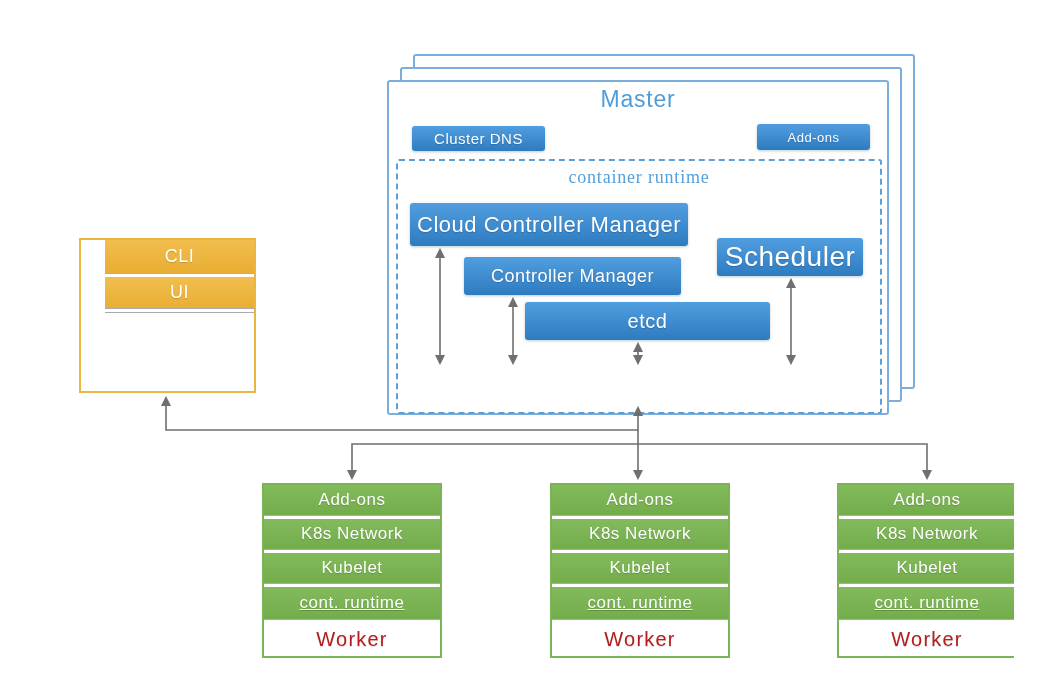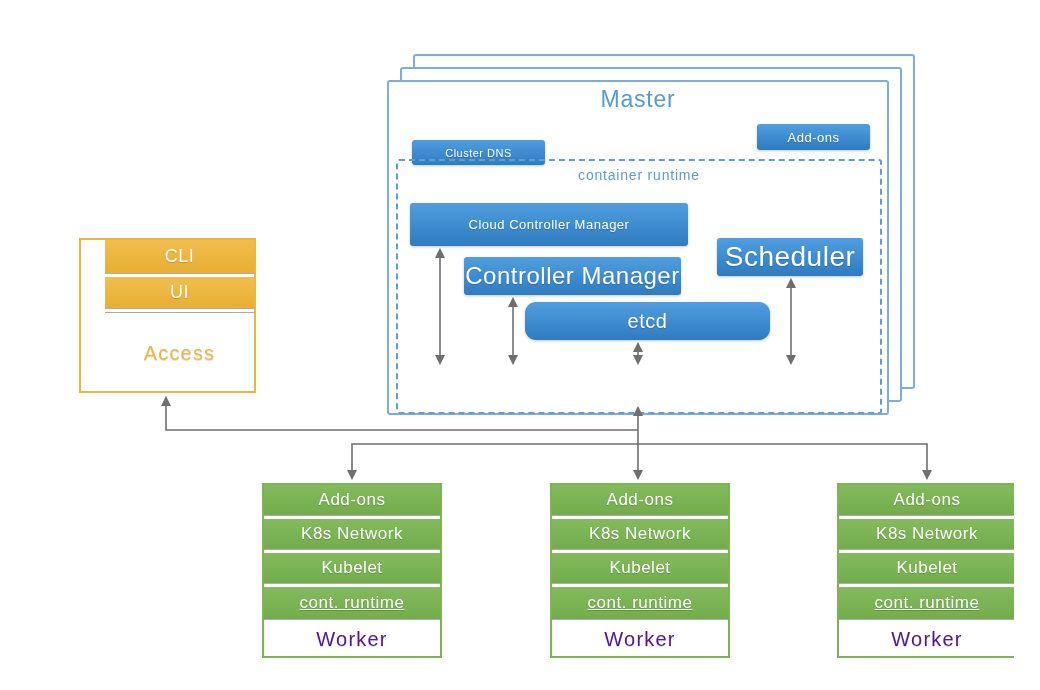--- a/index.html
+++ b/index.html
@@ -19,35 +19,35 @@
     position:absolute; left:387px; top:86px; width:502px; text-align:center;
     font-size:23px; color:#4F9CD8; letter-spacing:0.8px;
   }
   
   .runtime-box {
     position:absolute; left:396px; top:159px; width:486px; height:255px;
     box-sizing:border-box; border:2px dashed #5C9FD8; border-radius:3px;
   }
   .runtime-title {
     position:absolute; left:396px; top:167px; width:486px; text-align:center;
-    font-size:14px; color:#55A0DB; letter-spacing:0.8px;
+    font-size:18px; color:#55A0DB; letter-spacing:0.8px;font-family:Liberation Serif, serif;
   }
   
   .node {
     position:absolute; box-sizing:border-box; display:flex; align-items:center;
     justify-content:center; color:#ffffff; border-radius:3px;
     background:linear-gradient(180deg,#509EDF 0%, #2E7BC0 100%);
     box-shadow:0 1px 3px rgba(40,80,120,0.30);
     text-shadow:0 1px 1px rgba(0,0,0,0.18); letter-spacing:0.5px;
   }
-  .n-dns   { left:412px; top:140px; width:133px; height:25px; font-size:11px; }
+  .n-dns   { left:412px; top:126px; width:133px; height:25px; font-size:15px; }
   .n-addon { left:757px; top:124px; width:113px; height:26px; font-size:13px; }
-  .n-ccm   { left:410px; top:203px; width:278px; height:43px; font-size:13px; }
-  .n-cm    { left:464px; top:257px; width:217px; height:38px; font-size:24px; }
-  .n-etcd  { left:525px; top:302px; width:245px; height:38px; font-size:20px;border-radius:11px; }
+  .n-ccm   { left:410px; top:203px; width:278px; height:43px; font-size:22px; }
+  .n-cm    { left:464px; top:257px; width:217px; height:38px; font-size:18px; }
+  .n-etcd  { left:525px; top:302px; width:245px; height:38px; font-size:20px; }
   .n-sched { left:717px; top:238px; width:146px; height:38px; font-size:28px; }
   .n-api   { left:410px; top:368px; width:461px; height:35px; font-size:21px; }
   
   .stackbox {
     position:absolute; box-sizing:border-box; display:flex; flex-direction:column;
     background:#ffffff;
   }
   .stackbox .row {
     display:flex; align-items:center; justify-content:center; color:#ffffff;
     text-shadow:0 1px 1px rgba(0,0,0,0.18); letter-spacing:0.5px;
@@ -62,21 +62,21 @@
   }
   .access { left:79px; top:238px; width:177px; height:155px; border:2px solid #ECB540;padding-left:24px; }
   .access .row { flex:0 0 31px; font-size:18px;
     background:linear-gradient(180deg,#F1BE4E 0%,#E9AE33 100%); }
   .access .row.first { flex-basis:33px; }
   .access .label { color:#ECB645; }
   .worker { top:483px; width:180px; height:175px; border:2px solid #7CB455; }
   .worker .row { flex:0 0 30px; font-size:17px;
     background:linear-gradient(180deg,#83BA5D 0%,#73AD4B 100%); }
   .worker .row.tall { flex-basis:32px;text-decoration:underline; }
-  .worker .label { color:#4c1d95; }
+  .worker .label { color:#b91c1c; }
   .w1 { left:262px; }  .w2 { left:550px; }  .w3 { left:837px; }
   
   .connectors { position:absolute; left:0; top:0; z-index:5; pointer-events:none; }
 </style>
 </head>
 <body>
 
 <div class="canvas">
 
   <div class="master-layer layer-back"></div>
@@ -94,21 +94,20 @@
   <div class="node n-cm">Controller Manager</div>
   <div class="node n-etcd">etcd</div>
   <div class="node n-sched">Scheduler</div>
 
   <div class="stackbox access">
     <div class="row first">CLI</div>
     <div class="sep"></div>
     <div class="row">UI</div>
     <div class="sep"></div>
     <div class="sep"></div>
-    <div class="label">Access</div>
   </div>
 
   <div class="stackbox worker w1">
     <div class="row">Add-ons</div>
     <div class="sep"></div>
     <div class="row">K8s Network</div>
     <div class="sep"></div>
     <div class="row">Kubelet</div>
     <div class="sep"></div>
     <div class="row tall">cont. runtime</div>

